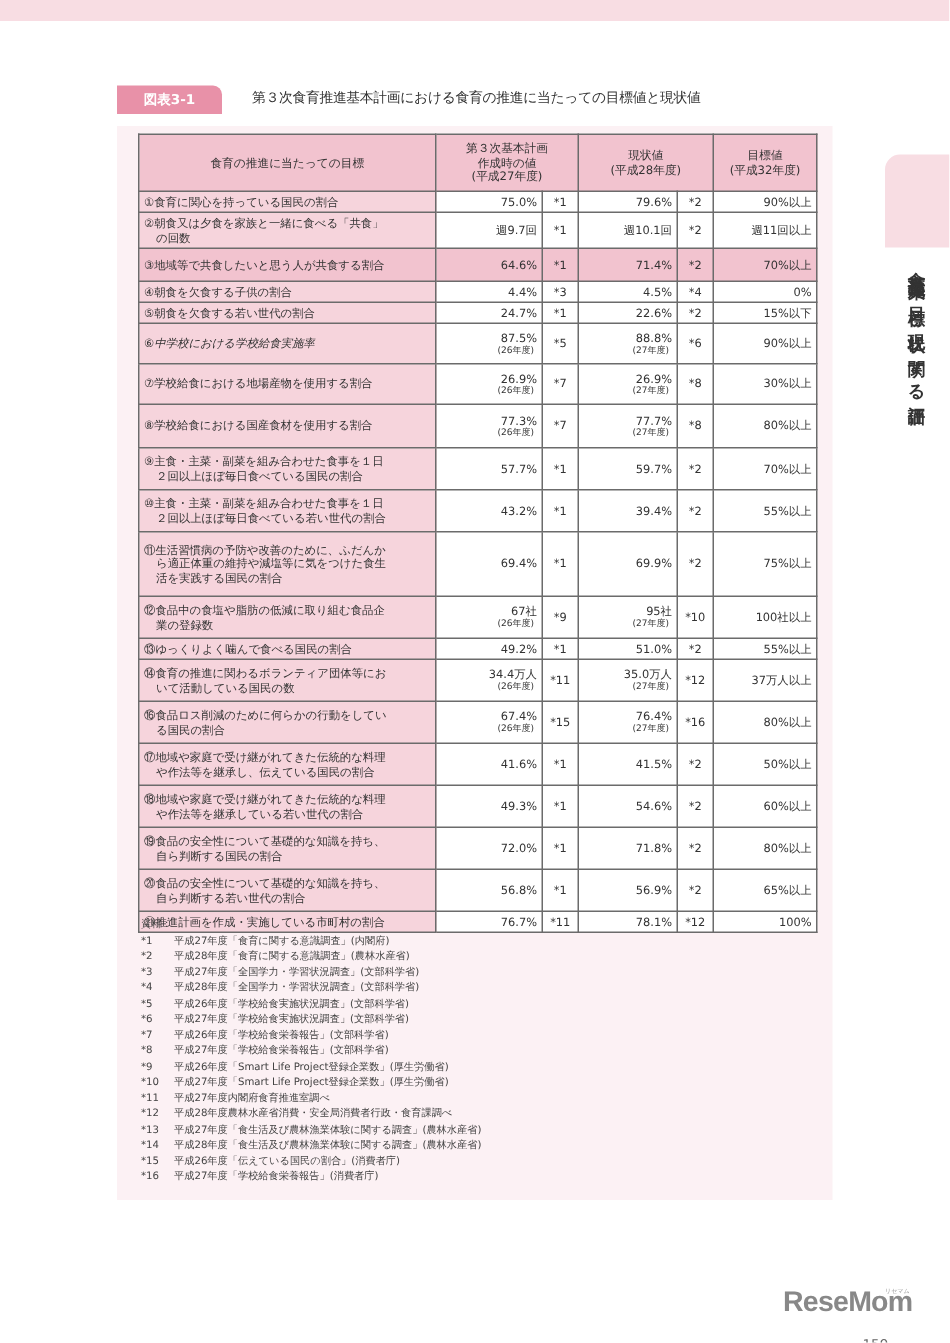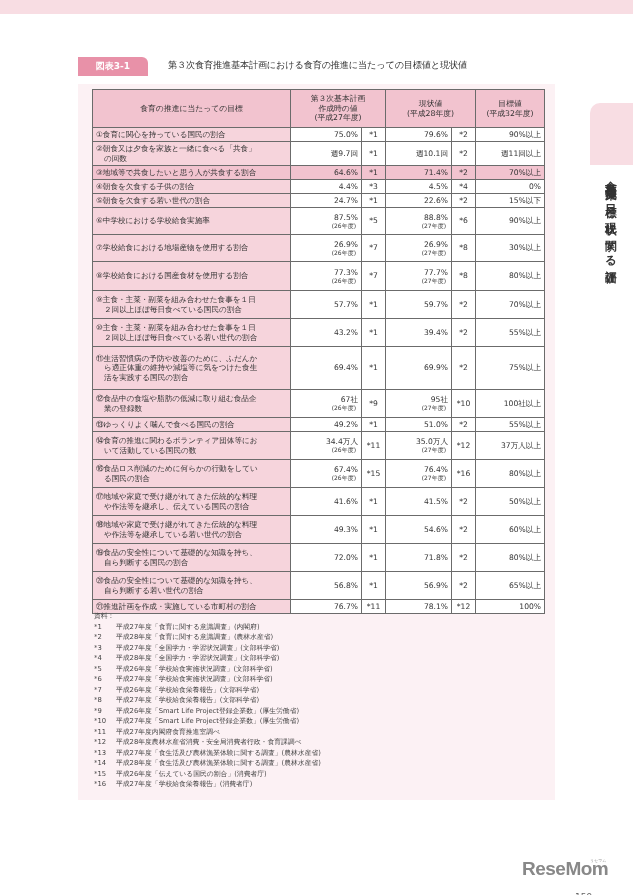--- a/index.html
+++ b/index.html
@@ -125,21 +125,21 @@
         <td class="val">
           <span style="display: block;">週9.7回</span>
         </td>
         <td class="ref">*1</td>
         <td class="val">
           <span style="display: block;">週10.1回</span>
         </td>
         <td class="ref">*2</td>
         <td class="tgt">週11回以上</td>
       </tr>
-      <tr class="hl" style="height: 14px;">
+      <tr class="hl" style="height: 22px;">
         <td class="goal">
           <span style="display: block;">③地域等で共食したいと思う人が共食する割合</span>
         </td>
         <td class="val">
           <span style="display: block;">64.6%</span>
         </td>
         <td class="ref">*1</td>
         <td class="val">
           <span style="display: block;">71.4%</span>
         </td>
@@ -169,21 +169,21 @@
         </td>
         <td class="ref">*1</td>
         <td class="val">
           <span style="display: block;">22.6%</span>
         </td>
         <td class="ref">*2</td>
         <td class="tgt">15%以下</td>
       </tr>
       <tr style="height: 27px;">
         <td class="goal">
-          <span style="display: block;">⑥中学校における学校給食実施率</span>
+          <span style="display: block; font-style: italic;">⑥中学校における学校給食実施率</span>
         </td>
         <td class="val">
           <span style="display: block;">87.5%</span>
           <span class="sub">(26年度)</span>
         </td>
         <td class="ref">*5</td>
         <td class="val">
           <span style="display: block;">88.8%</span>
           <span class="sub">(27年度)</span>
         </td>

